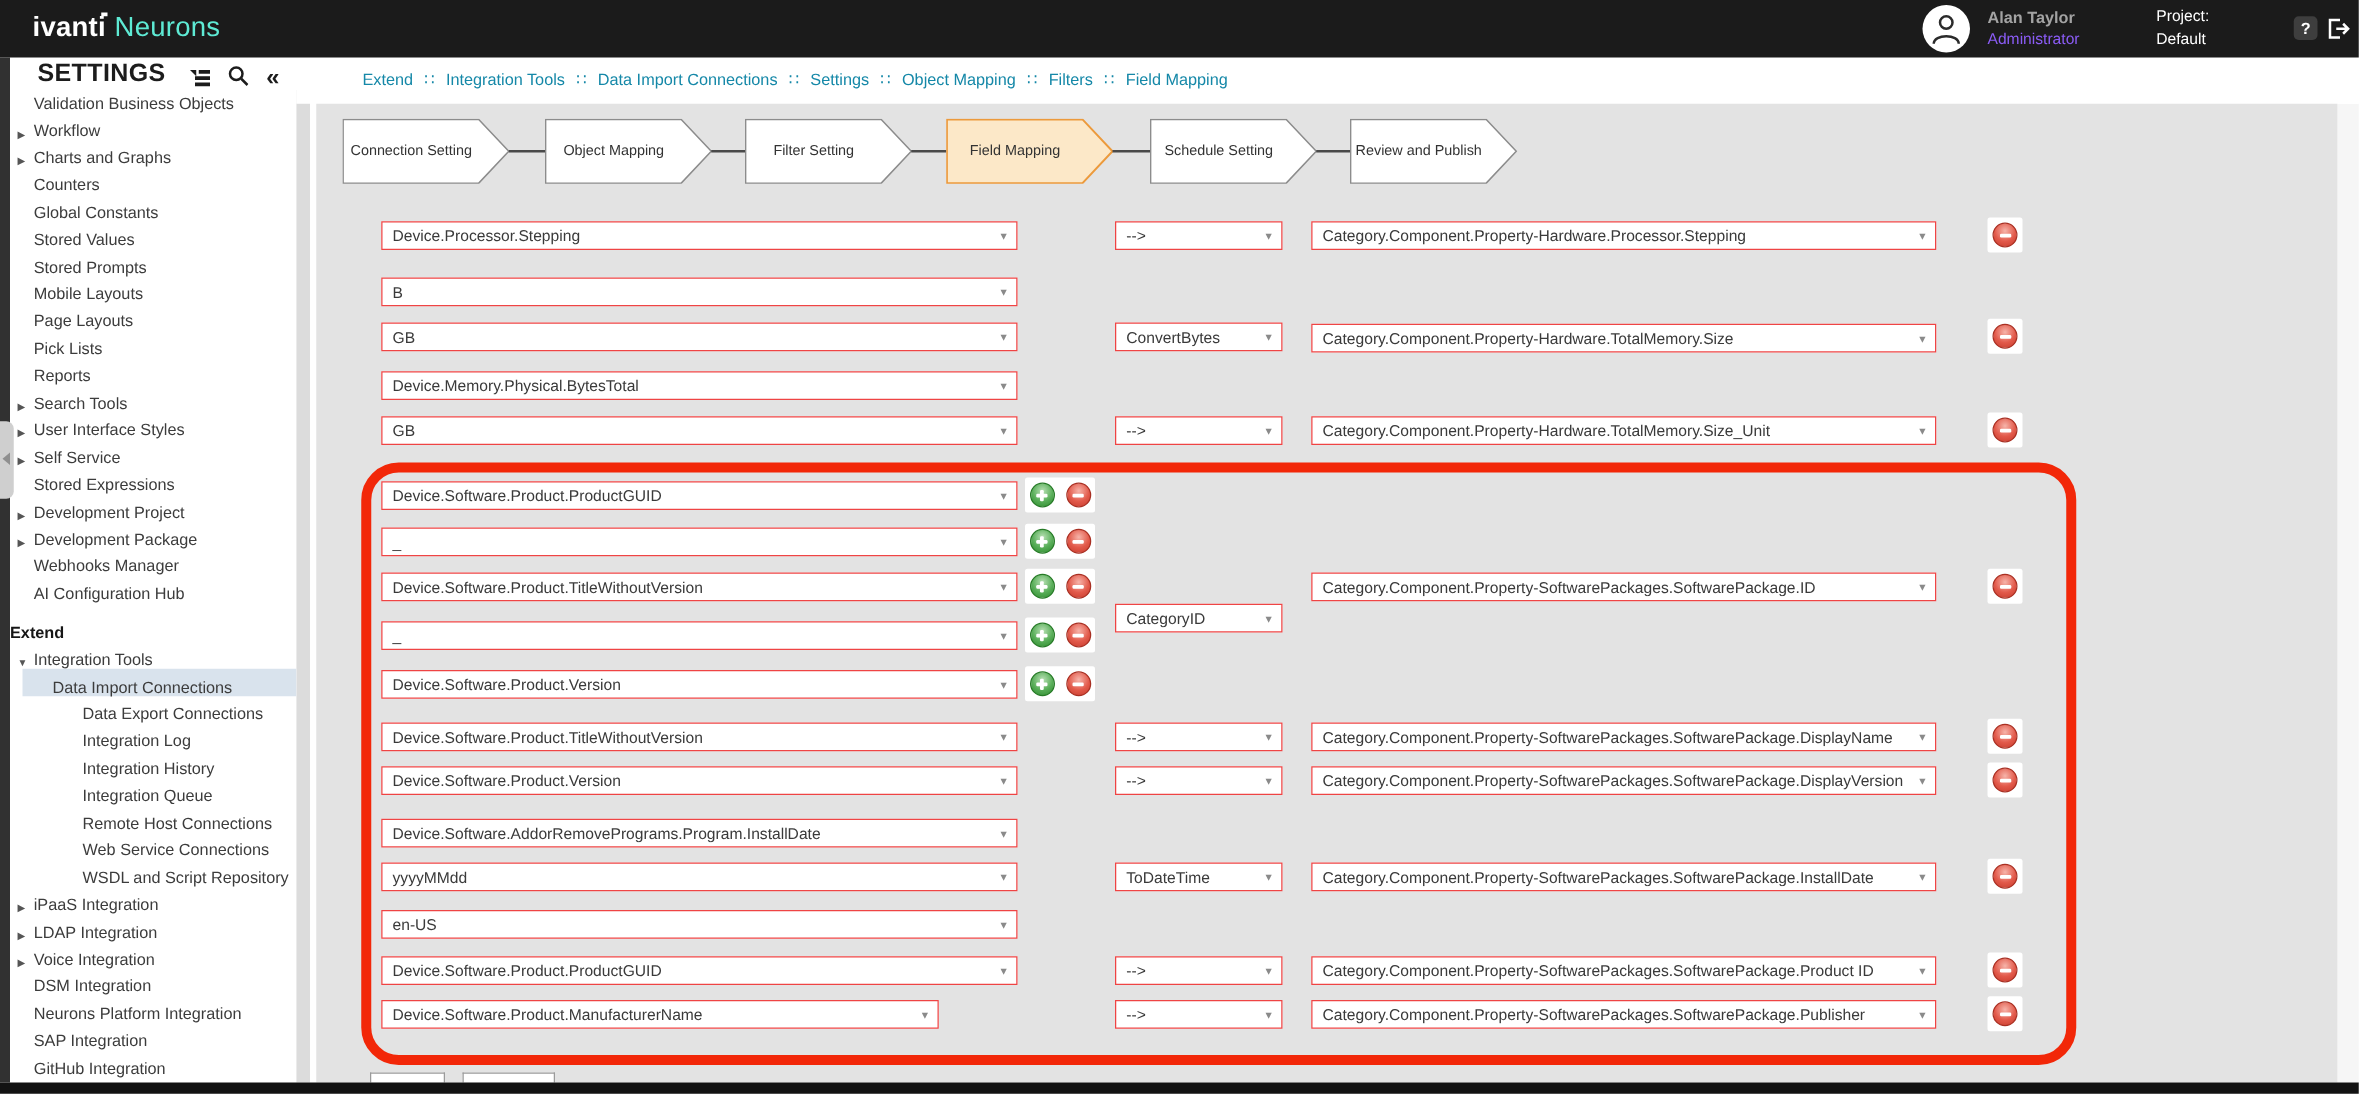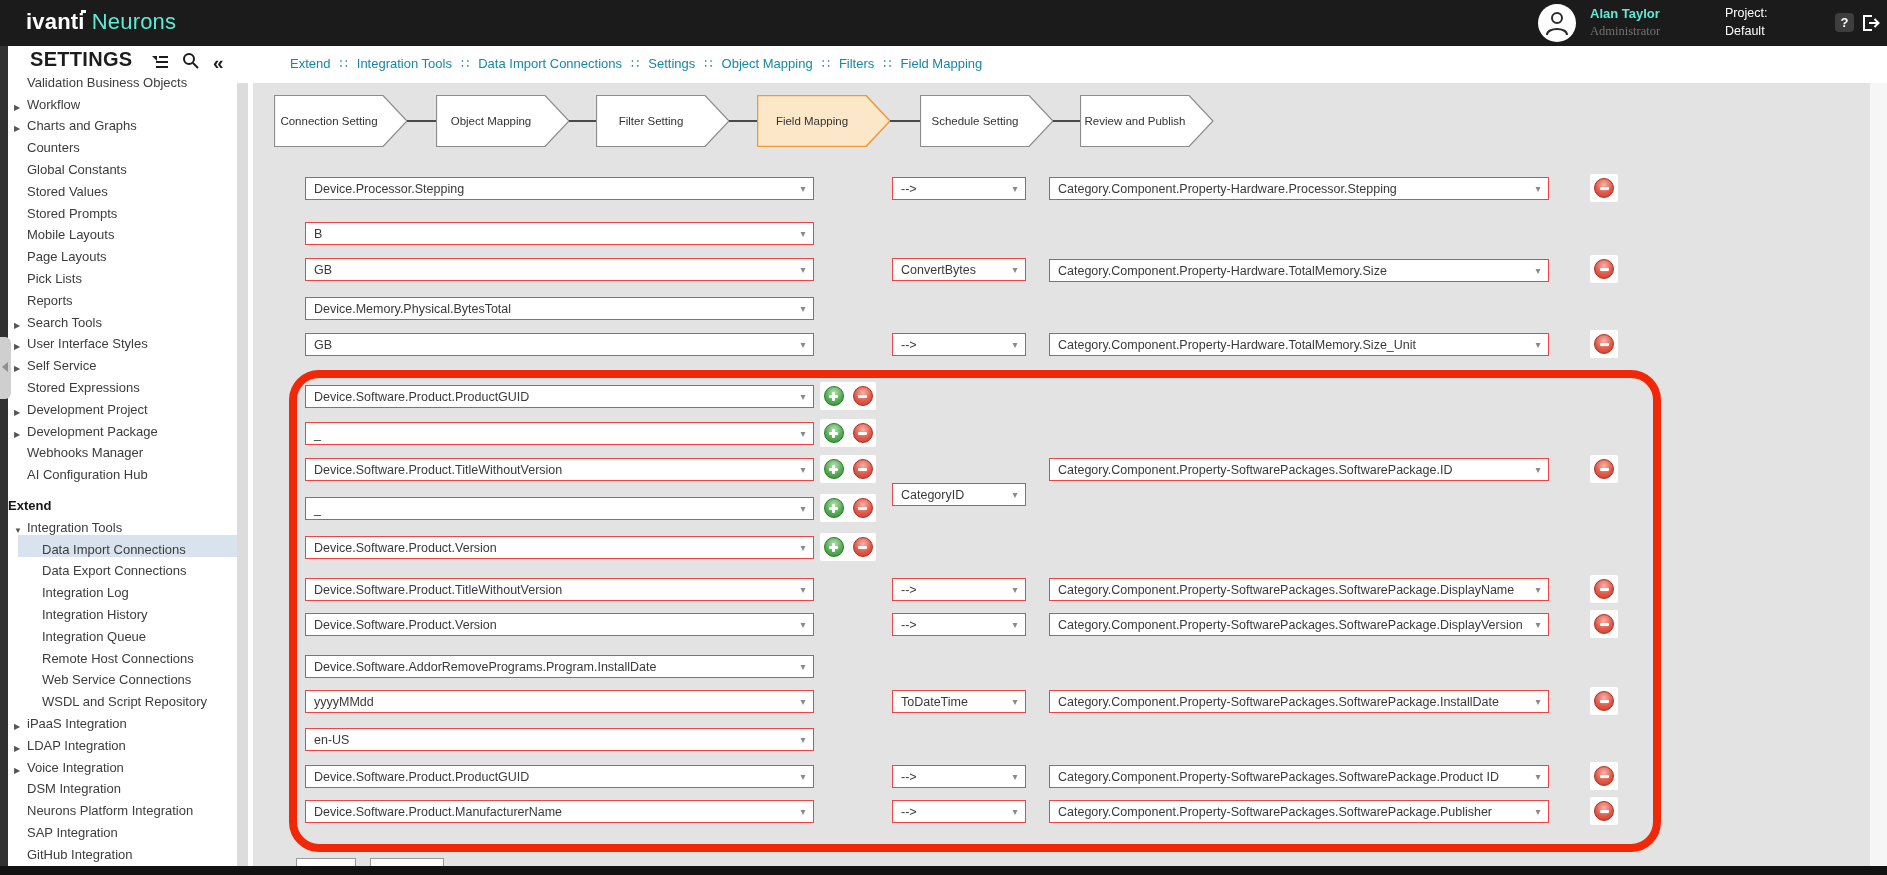--- a/index.html
+++ b/index.html
@@ -8,22 +8,22 @@
 
   
   .topbar { position:absolute; left:0; top:0; width:1887px; height:46px; background:#1b1b1b; z-index:30; }
   .brand { position:absolute; left:26px; top:9px; color:#fff; font-size:22px; letter-spacing:.2px; }
   .brand b { font-weight:bold; position:relative; }
   .brand b::after { content:""; position:absolute; right:-1px; top:1px; width:5px; height:3px; background:#fff; }
   .brand .light { font-weight:300; color:#5eead4; margin-left:7px; }
   .avatar { position:absolute; left:1538px; top:4px; width:38px; height:38px; border-radius:50%; background:#fff; }
   .avatar svg { position:absolute; left:4px; top:4px; }
   .user-block { position:absolute; left:1590px; top:6px; }
-  .user-name { color:#5eead4; font-size:13px; font-weight:bold; }
-  .user-role { color:#737373; font-size:12.5px; margin-top:3px;font-family:Liberation Serif, serif; }
+  .user-name { color:#a3a3a3; font-size:13px; font-weight:bold; }
+  .user-role { color:#8b5cf6; font-size:12.5px; margin-top:3px; }
   .proj-block { position:absolute; left:1725px; top:6px; }
   .proj-label, .proj-value { color:#fff; font-size:12.5px; }
   .proj-value { margin-top:4px; }
   .help-btn { position:absolute; left:1835px; top:13px; width:19px; height:19px; background:#3e3e3e;
               border-radius:4px; color:#fff; font-size:13px; font-weight:bold; text-align:center; line-height:19px; }
   .logout-btn { position:absolute; left:1860px; top:13px; width:20px; height:20px; }
 
   
   .sidebar { position:absolute; left:0; top:46px; width:237px; height:820px; background:#fff; z-index:5; }
   .side-title { position:absolute; left:30px; top:2px; font-size:20px; font-weight:600; color:#1c1c1c; letter-spacing:.3px; }
@@ -34,21 +34,21 @@
   .tree-icon i:nth-child(2){ top:5px; width:12px; }
   .tree-icon i:nth-child(3){ top:10px; width:12px; }
   .tree-icon::before { content:""; position:absolute; left:0; top:0; border-left:5px solid transparent;
                        border-top:5px solid #1c1c1c; }
   .collapse-icon { font-size:19px; font-weight:bold; color:#1c1c1c; line-height:14px; }
 
   .side-list { position:absolute; left:0; top:22px; width:237px; }
   .si { position:relative; height:21.8px; display:flex; align-items:flex-end; font-size:13px; color:#3c3c3c; cursor:pointer; }
   .si .lbl { white-space:nowrap; }
   .si.lvl1 { padding-left:27px; }
-  .si.lvl2 { padding-left:42px; }
+  .si.lvl2 { padding-left:66px; }
   .si.section { padding-left:8px; font-weight:bold; color:#161616; margin-top:9px; }
   .si .arr { position:absolute; left:14px; font-size:8px; color:#555; }
   .si.selected { background:#d9e3ed; margin-left:18px; padding-left:24px; }
 
   
   .left-strip { position:absolute; left:0; top:46px; width:8px; height:820px; background:#313131; z-index:12; }
   .left-thumb { position:absolute; left:0; top:337px; width:11px; height:62px; background:#cfcfcf;
                 border-radius:0 6px 6px 0; z-index:13; }
   .left-thumb::after { content:""; position:absolute; left:2px; top:25px; border-top:5px solid transparent;
                        border-bottom:5px solid transparent; border-right:6px solid #8f8f8f; }
@@ -500,21 +500,21 @@
           <span class="txt">--&gt;</span>
           <span class="sarr">▾</span>
         </div>
         <div class="sel" style="left: 796px; top: 682px; width: 500px;">
           <span class="txt">Category.Component.Property-SoftwarePackages.SoftwarePackage.Product ID</span>
           <span class="sarr">▾</span>
         </div>
         <div class="iconbox" style="left: 1337px; top: 679px; width: 28px;">
           <span class="cicon minus"></span>
         </div>
-        <div class="sel" style="left: 52px; top: 717px; width: 509px;">
+        <div class="sel" style="left: 52px; top: 717px; width: 446px;">
           <span class="txt">Device.Software.Product.ManufacturerName</span>
           <span class="sarr">▾</span>
         </div>
         <div class="sel" style="left: 639px; top: 717px; width: 134px;">
           <span class="txt">--&gt;</span>
           <span class="sarr">▾</span>
         </div>
         <div class="sel" style="left: 796px; top: 717px; width: 500px;">
           <span class="txt">Category.Component.Property-SoftwarePackages.SoftwarePackage.Publisher</span>
           <span class="sarr">▾</span>

